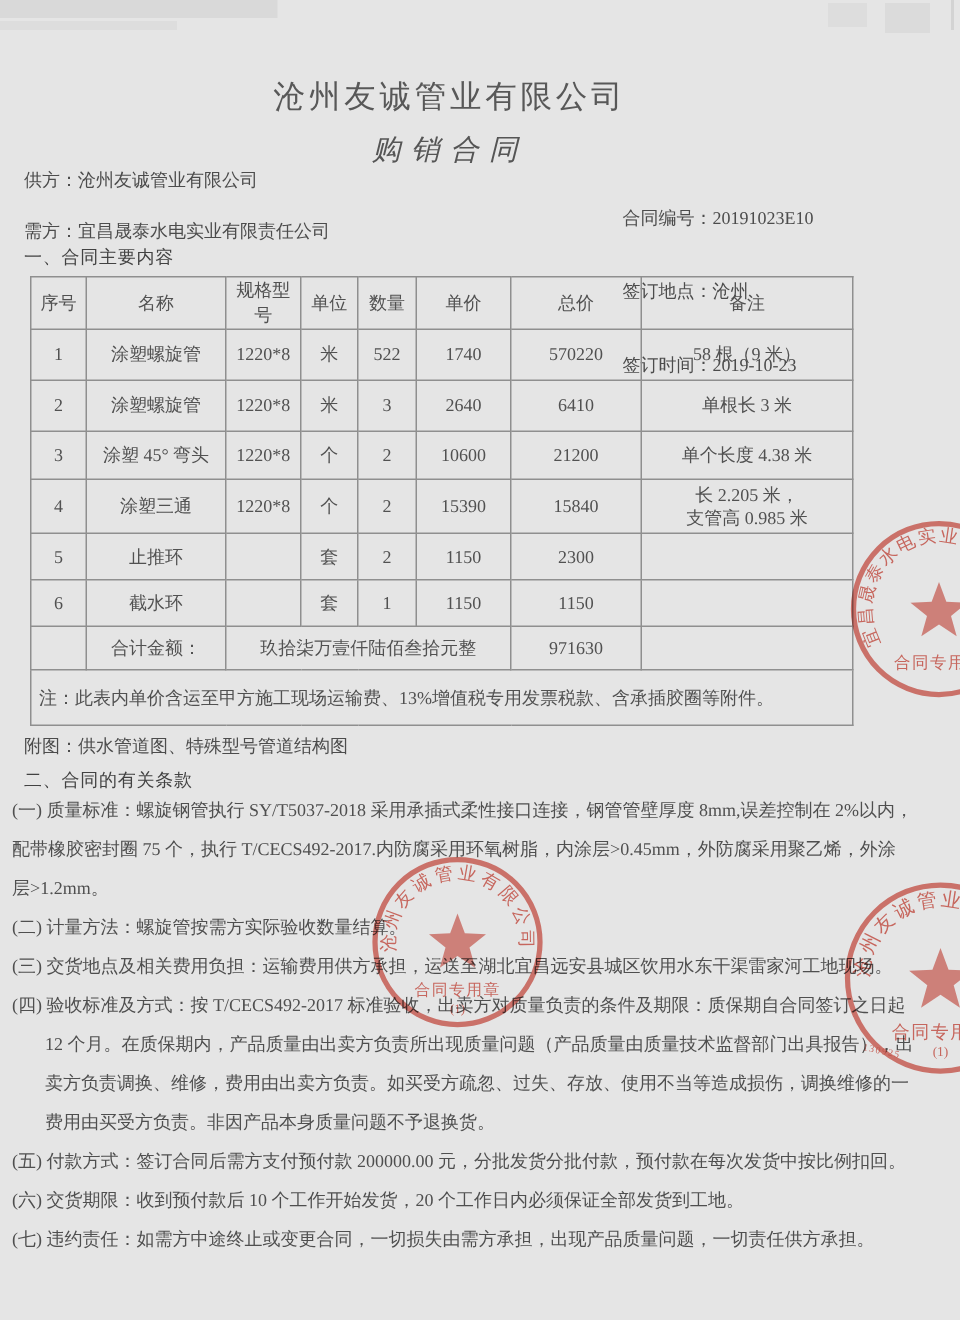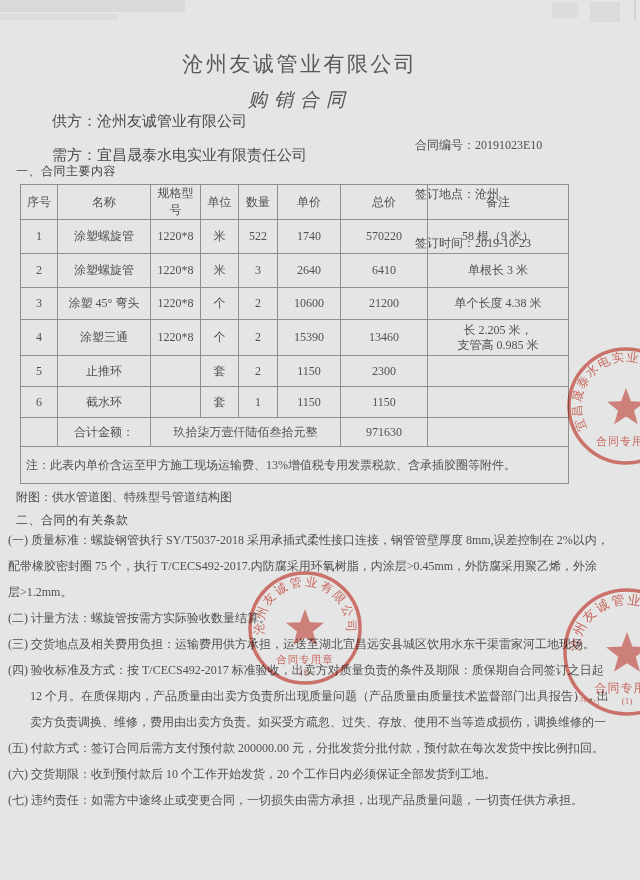--- a/index.html
+++ b/index.html
@@ -12,21 +12,21 @@
   .abs{position:absolute;}
   .smudge{position:absolute;pointer-events:none;}
   .company-title{
     left:0;top:50px;width:600px;text-align:center;
     font-size:21px;letter-spacing:2.5px;color:#585858;
   }
   .doc-title{
     left:0;top:87px;width:600px;text-align:center;
     font-size:19px;letter-spacing:7px;color:#555;font-style:italic;
   }
-  .party{left:16px;font-size:15px;color:#4c4c4c;margin-left:36px;}
+  .party{left:16px;font-size:12px;color:#4c4c4c;}
   .meta{left:415px;top:106px;font-size:12px;line-height:20px;color:#4c4c4c;}
   .meta-row{white-space:nowrap;margin-top:29px;}
   .h1{left:16px;top:163px;font-size:12px;color:#424242;letter-spacing:.5px;}
   .items{
     left:20px;top:184px;width:548px;
     border-collapse:collapse;table-layout:fixed;
     font-size:12px;color:#515151;
   }
   .items td,.items th{
     border:1px solid #8f8f8f;text-align:center;vertical-align:middle;
@@ -121,21 +121,21 @@
       <td>21200</td>
       <td class="remark">单个长度 4.38 米</td>
     </tr>
     <tr style="height:36px">
       <td>4</td>
       <td>涂塑三通</td>
       <td>1220*8</td>
       <td>个</td>
       <td>2</td>
       <td>15390</td>
-      <td>13460</td>
+      <td>15840</td>
       <td class="remark">长 2.205 米，
 支管高 0.985 米</td>
     </tr>
     <tr style="height:31px">
       <td>5</td>
       <td>止推环</td>
       <td></td>
       <td>套</td>
       <td>2</td>
       <td>1150</td>
@@ -170,20 +170,21 @@
 
   <div class="abs clauses">
     <div class="cl">(一) 质量标准：螺旋钢管执行 SY/T5037-2018 采用承插式柔性接口连接，钢管管壁厚度 8mm,误差控制在 2%以内，</div>
     <div class="cl">配带橡胶密封圈 75 个，执行 T/CECS492-2017.内防腐采用环氧树脂，内涂层&gt;0.45mm，外防腐采用聚乙烯，外涂</div>
     <div class="cl">层&gt;1.2mm。</div>
     <div class="cl">(二) 计量方法：螺旋管按需方实际验收数量结算。</div>
     <div class="cl">(三) 交货地点及相关费用负担：运输费用供方承担，运送至湖北宜昌远安县城区饮用水东干渠雷家河工地现场。</div>
     <div class="cl">(四) 验收标准及方式：按 T/CECS492-2017 标准验收，出卖方对质量负责的条件及期限：质保期自合同签订之日起</div>
     <div class="cl indent">12 个月。在质保期内，产品质量由出卖方负责所出现质量问题（产品质量由质量技术监督部门出具报告），出</div>
     <div class="cl indent">卖方负责调换、维修，费用由出卖方负责。如买受方疏忽、过失、存放、使用不当等造成损伤，调换维修的一</div>
+    <div class="cl indent">费用由买受方负责。非因产品本身质量问题不予退换货。</div>
     <div class="cl">(五) 付款方式：签订合同后需方支付预付款 200000.00 元，分批发货分批付款，预付款在每次发货中按比例扣回。</div>
     <div class="cl">(六) 交货期限：收到预付款后 10 个工作开始发货，20 个工作日内必须保证全部发货到工地。</div>
     <div class="cl">(七) 违约责任：如需方中途终止或变更合同，一切损失由需方承担，出现产品质量问题，一切责任供方承担。</div>
   </div>
 
   <svg class="stamp" style="left:546px;top:326px;" width="160" height="160" viewBox="0 0 160 160">
     <defs>
       <path id="arcA" d="M 41.03 102.5 A 45 45 0 1 1 118.97 102.5" fill="none"></path>
     </defs>
     <circle class="seal-ring" cx="80" cy="80" r="57"></circle>

